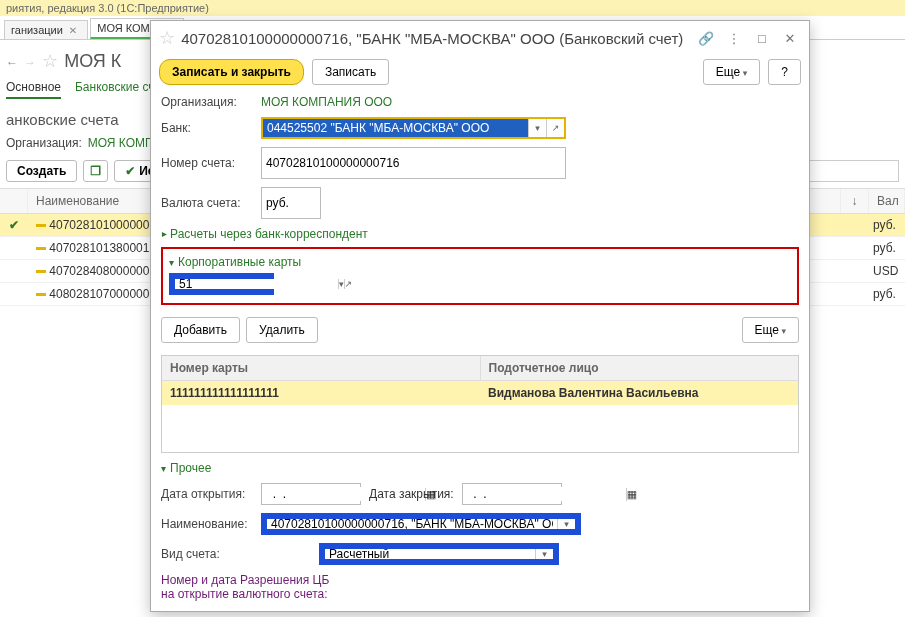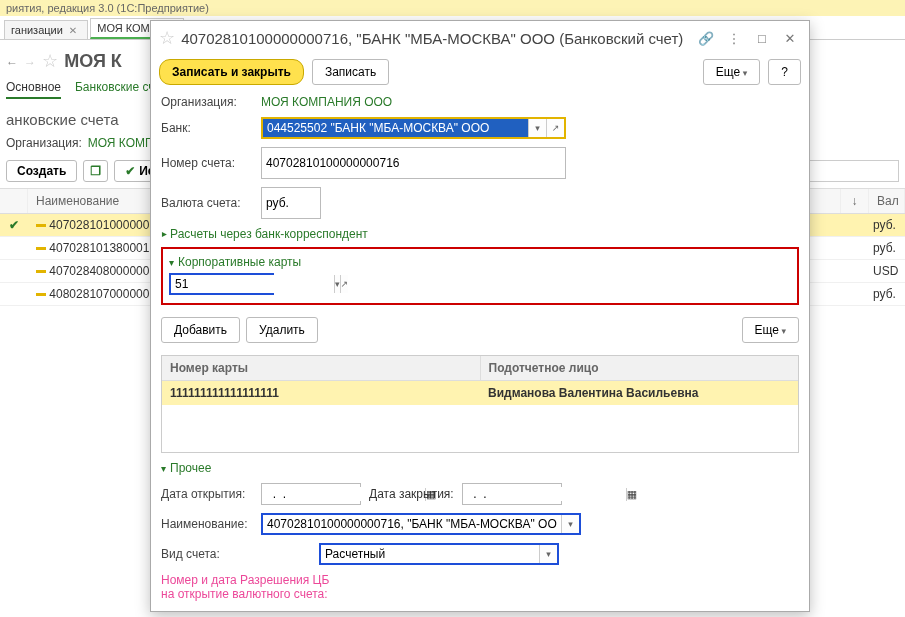--- a/index.html
+++ b/index.html
@@ -7,21 +7,21 @@
   
   
   .bg-top-bar { background: #fdf3b5; height: 16px; padding: 0 6px; font-size: 11px; color: #666; line-height: 16px; overflow: hidden;}
   .bg-tabs { height: 24px; border-bottom: 1px solid #ccc; display: flex; align-items: end; padding-left: 4px; gap: 2px; }
   .bg-tab { padding: 3px 10px 3px 6px; font-size: 11px; border: 1px solid #ccc; border-bottom: none; background: #f5f5f5; display: flex; align-items: center; gap: 6px;}
   .bg-tab.active { border-bottom: 2px solid #4CAF50; background: #fff;}
   .bg-tab-close { color: #888; font-size: 10px; cursor: pointer; }
   
   .bg-title-row { padding: 10px 6px 4px 6px; display:flex; align-items:center; gap:6px;}
   .bg-title-row .star { color: #ccc; font-size: 18px;}
-  .bg-title { font-size: 18px; color: #555; font-weight: bold;}
+  .bg-title { font-size: 18px; color: #555;}
   
   .bg-nav { padding: 4px 6px; display:flex; gap: 14px;}
   .bg-nav-link { color: #2a7a2a; font-size: 12px; text-decoration: none; }
   .bg-nav-link.active { color: #333; border-bottom: 2px solid #2a7a2a; padding-bottom: 3px;}
   
   .bg-h2 { font-size: 15px; color: #555; padding: 8px 6px 4px;}
   .bg-form-row { padding: 4px 6px; display: flex; align-items: center; gap: 6px; font-size: 12px;}
   .bg-form-label { color: #444;}
   .bg-form-link { color: #2a7a2a;}
   
@@ -56,21 +56,21 @@
   .dlg-toolbar .spacer { flex: 1;}
   .btn-prim { background: #ffe14d; border: 1px solid #c9a900; padding: 5px 12px; border-radius: 11px; font-weight: bold; cursor: pointer; font-size: 12px;}
   .btn-sec { background: #fff; border: 1px solid #bbb; padding: 5px 12px; border-radius: 3px; cursor: pointer; font-size: 12px;}
   .btn-drop::after { content: " \25BE"; color: #666; font-size: 9px;}
   
   .dlg-body { padding: 6px 10px 10px 10px; overflow: auto; display: flex; flex-direction: column; gap: 8px;}
   .frow { display: flex; align-items: center; gap: 8px;}
   .flabel { width: 92px; color: #444;}
   .fvalue-link { color: #2a7a2a;}
   
-  .combo { display: flex; align-items: stretch; border: 2px solid #1d4ed8; height: 22px;}
+  .combo { display: flex; align-items: stretch; border: 6px solid #1d4ed8; height: 22px;}
   .combo.hl { border: 2px solid #e2b400; }
   .combo input { border: none; outline: none; flex: 1; padding: 0 4px; font-size: 12px;}
   .combo input.sel-text { background: #2060c0; color: #fff;}
   .combo .cbtn { width: 18px; display:flex; align-items:center; justify-content:center; border-left: 1px solid #ccc; font-size: 9px; color: #666; cursor: pointer; background: #fdfdfd;}
   .text-input { border: 1px solid #bbb; height: 32px; padding: 0 4px; font-size: 12px;}
   
   .expander { color: #2a7a2a; cursor: pointer; display: flex; align-items: center; gap: 4px;}
   .expander .chev { font-size: 10px;}
   .expander.closed .chev { transform: rotate(-90deg);}
   
@@ -91,21 +91,21 @@
   .cards-row div { padding: 5px 8px;}
   .cr-num { flex:1;}
   .cr-person { flex:1;}
   .cards-body { flex:1; background: #fff;}
   
   .other-grid { display:flex; align-items:center; gap: 8px; flex-wrap: wrap;}
   .date-box { display:flex; border: 1px solid #bbb; height: 22px; width: 100px; align-items:center;}
   .date-box input { border:none; outline:none; flex:1; padding: 0 4px; font-size: 12px;}
   .date-box .cal { width: 20px; text-align:center; border-left: 1px solid #ccc; font-size: 11px; color: #444; cursor: pointer;}
   
-  .faded { color: #ec4899; }
+  .faded { color: #701a75; }
 </style>
 </head>
 <body>
 
 <div class="bg-top-bar">риятия, редакция 3.0 (1С:Предприятие)</div>
 
 <div class="bg-tabs">
   <div class="bg-tab">
     <span>ганизации</span>
     <span class="bg-tab-close">✕</span>

